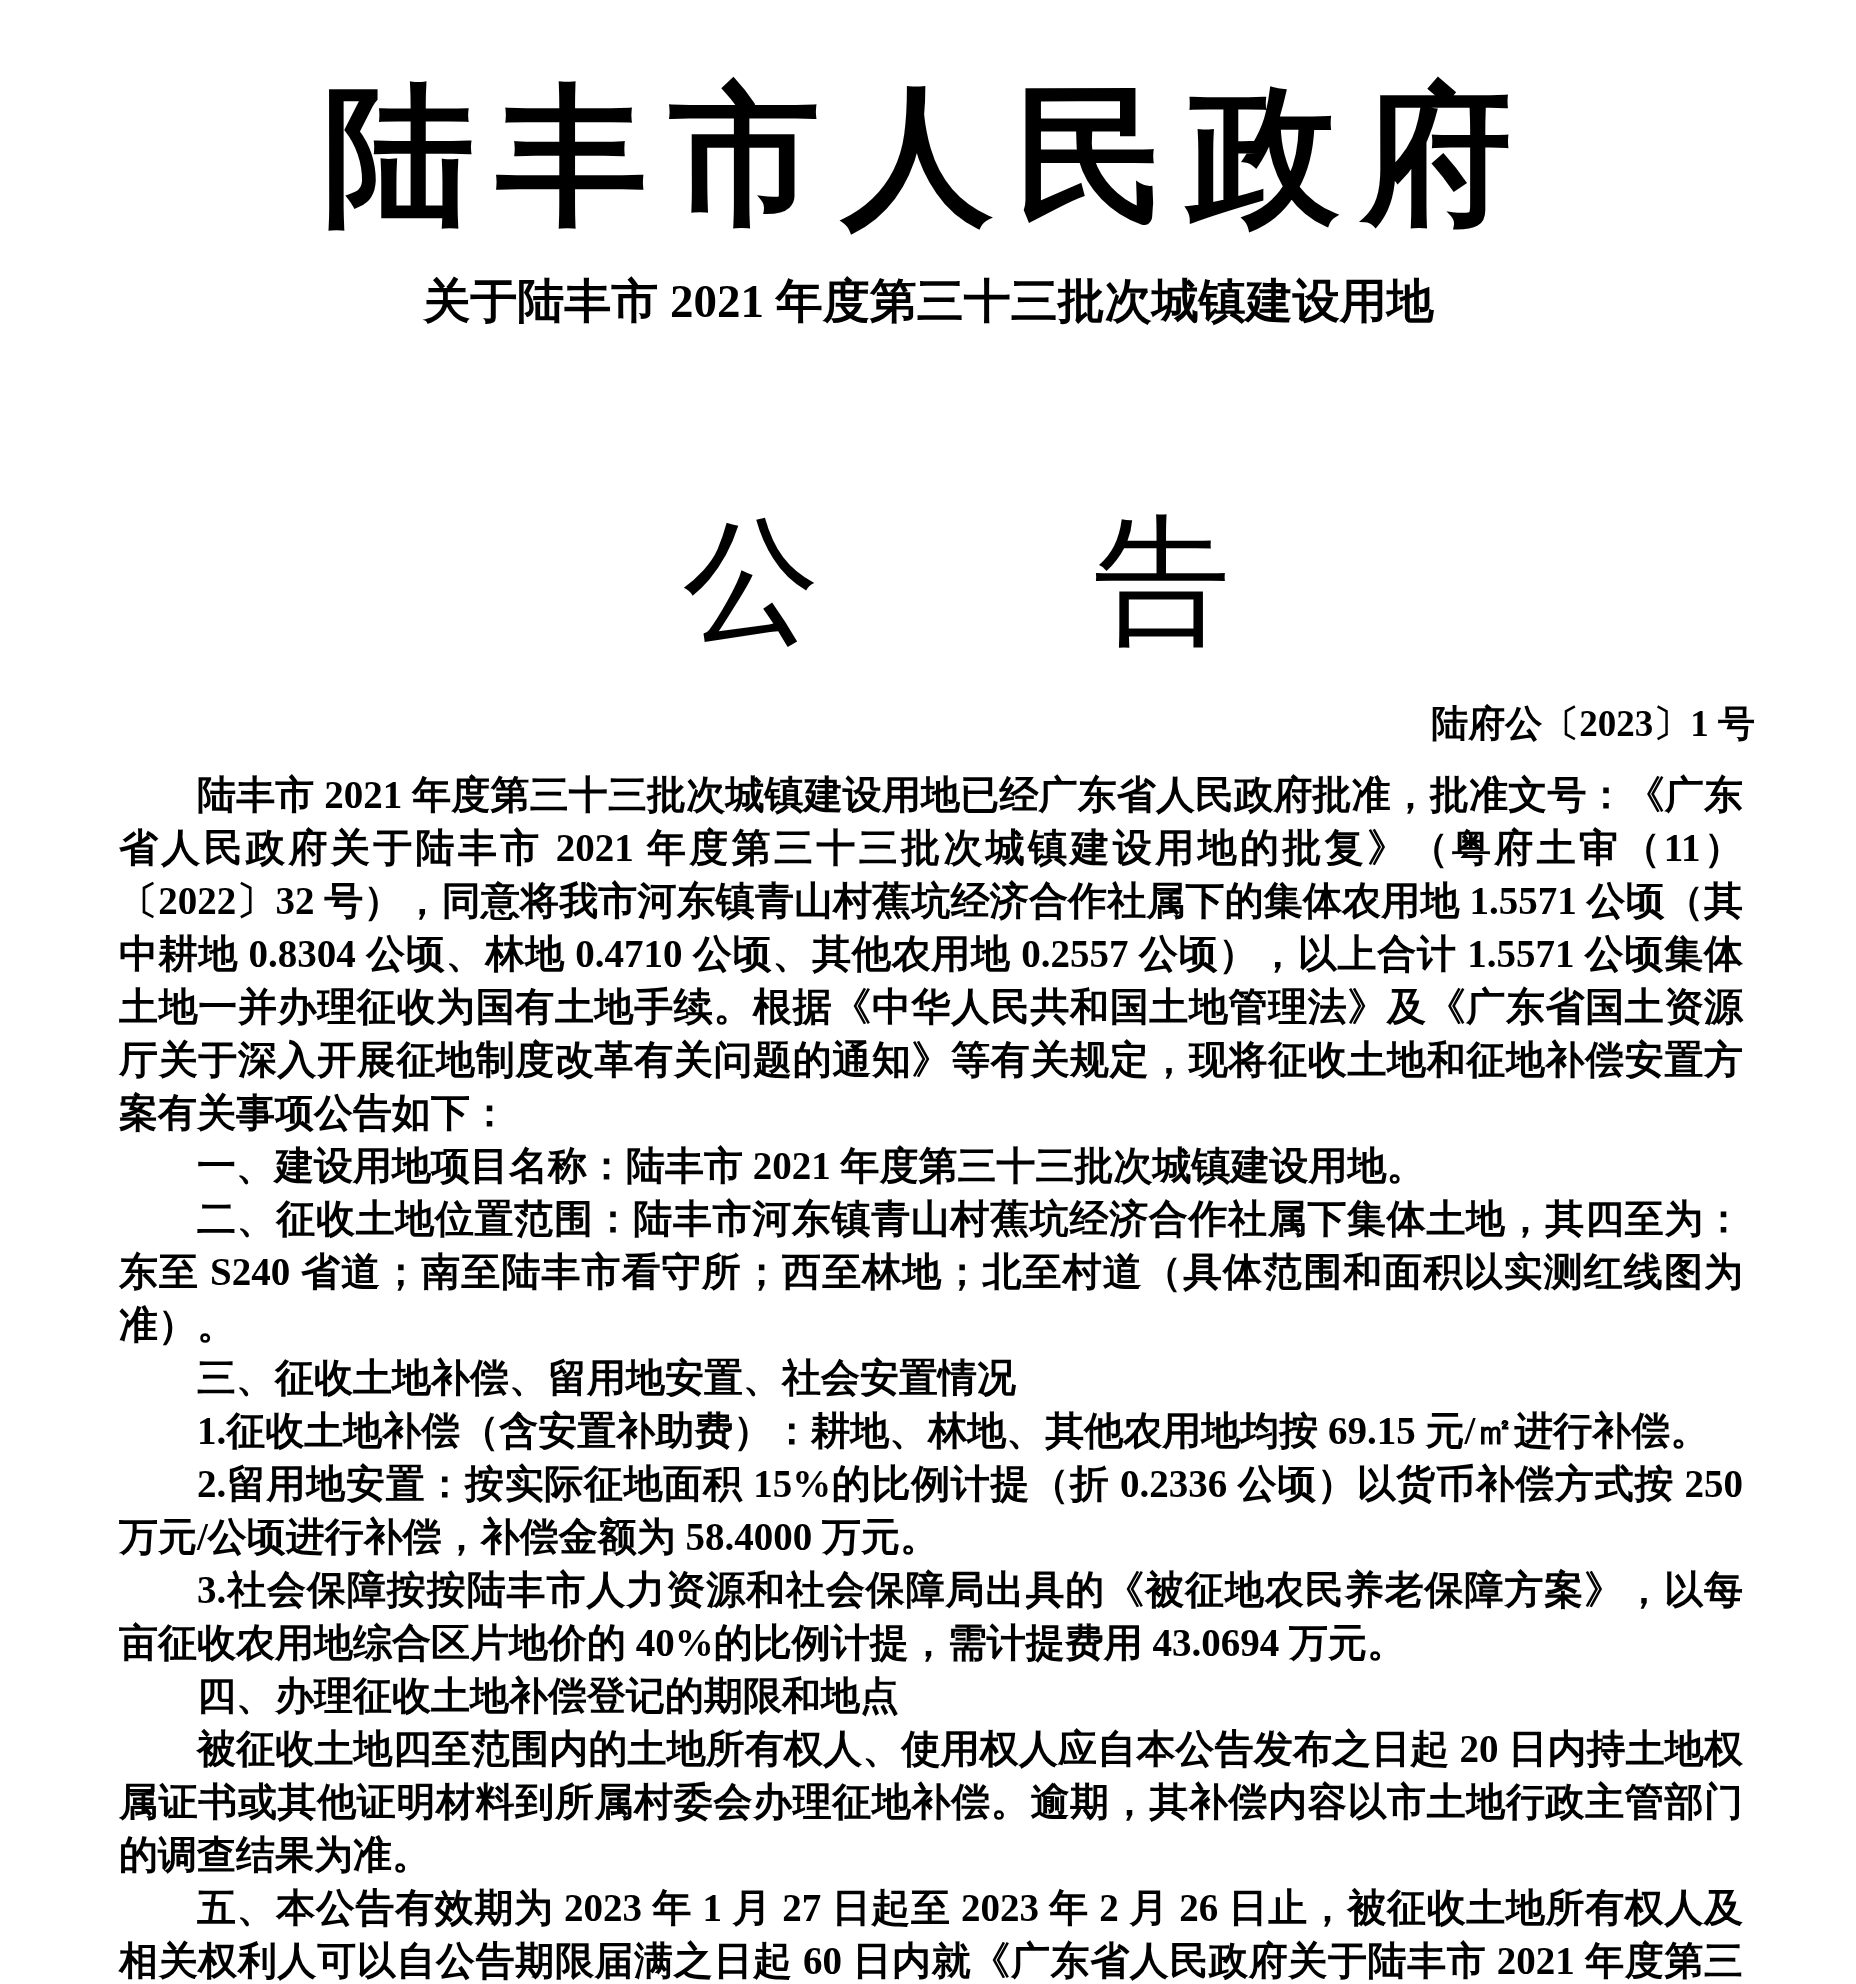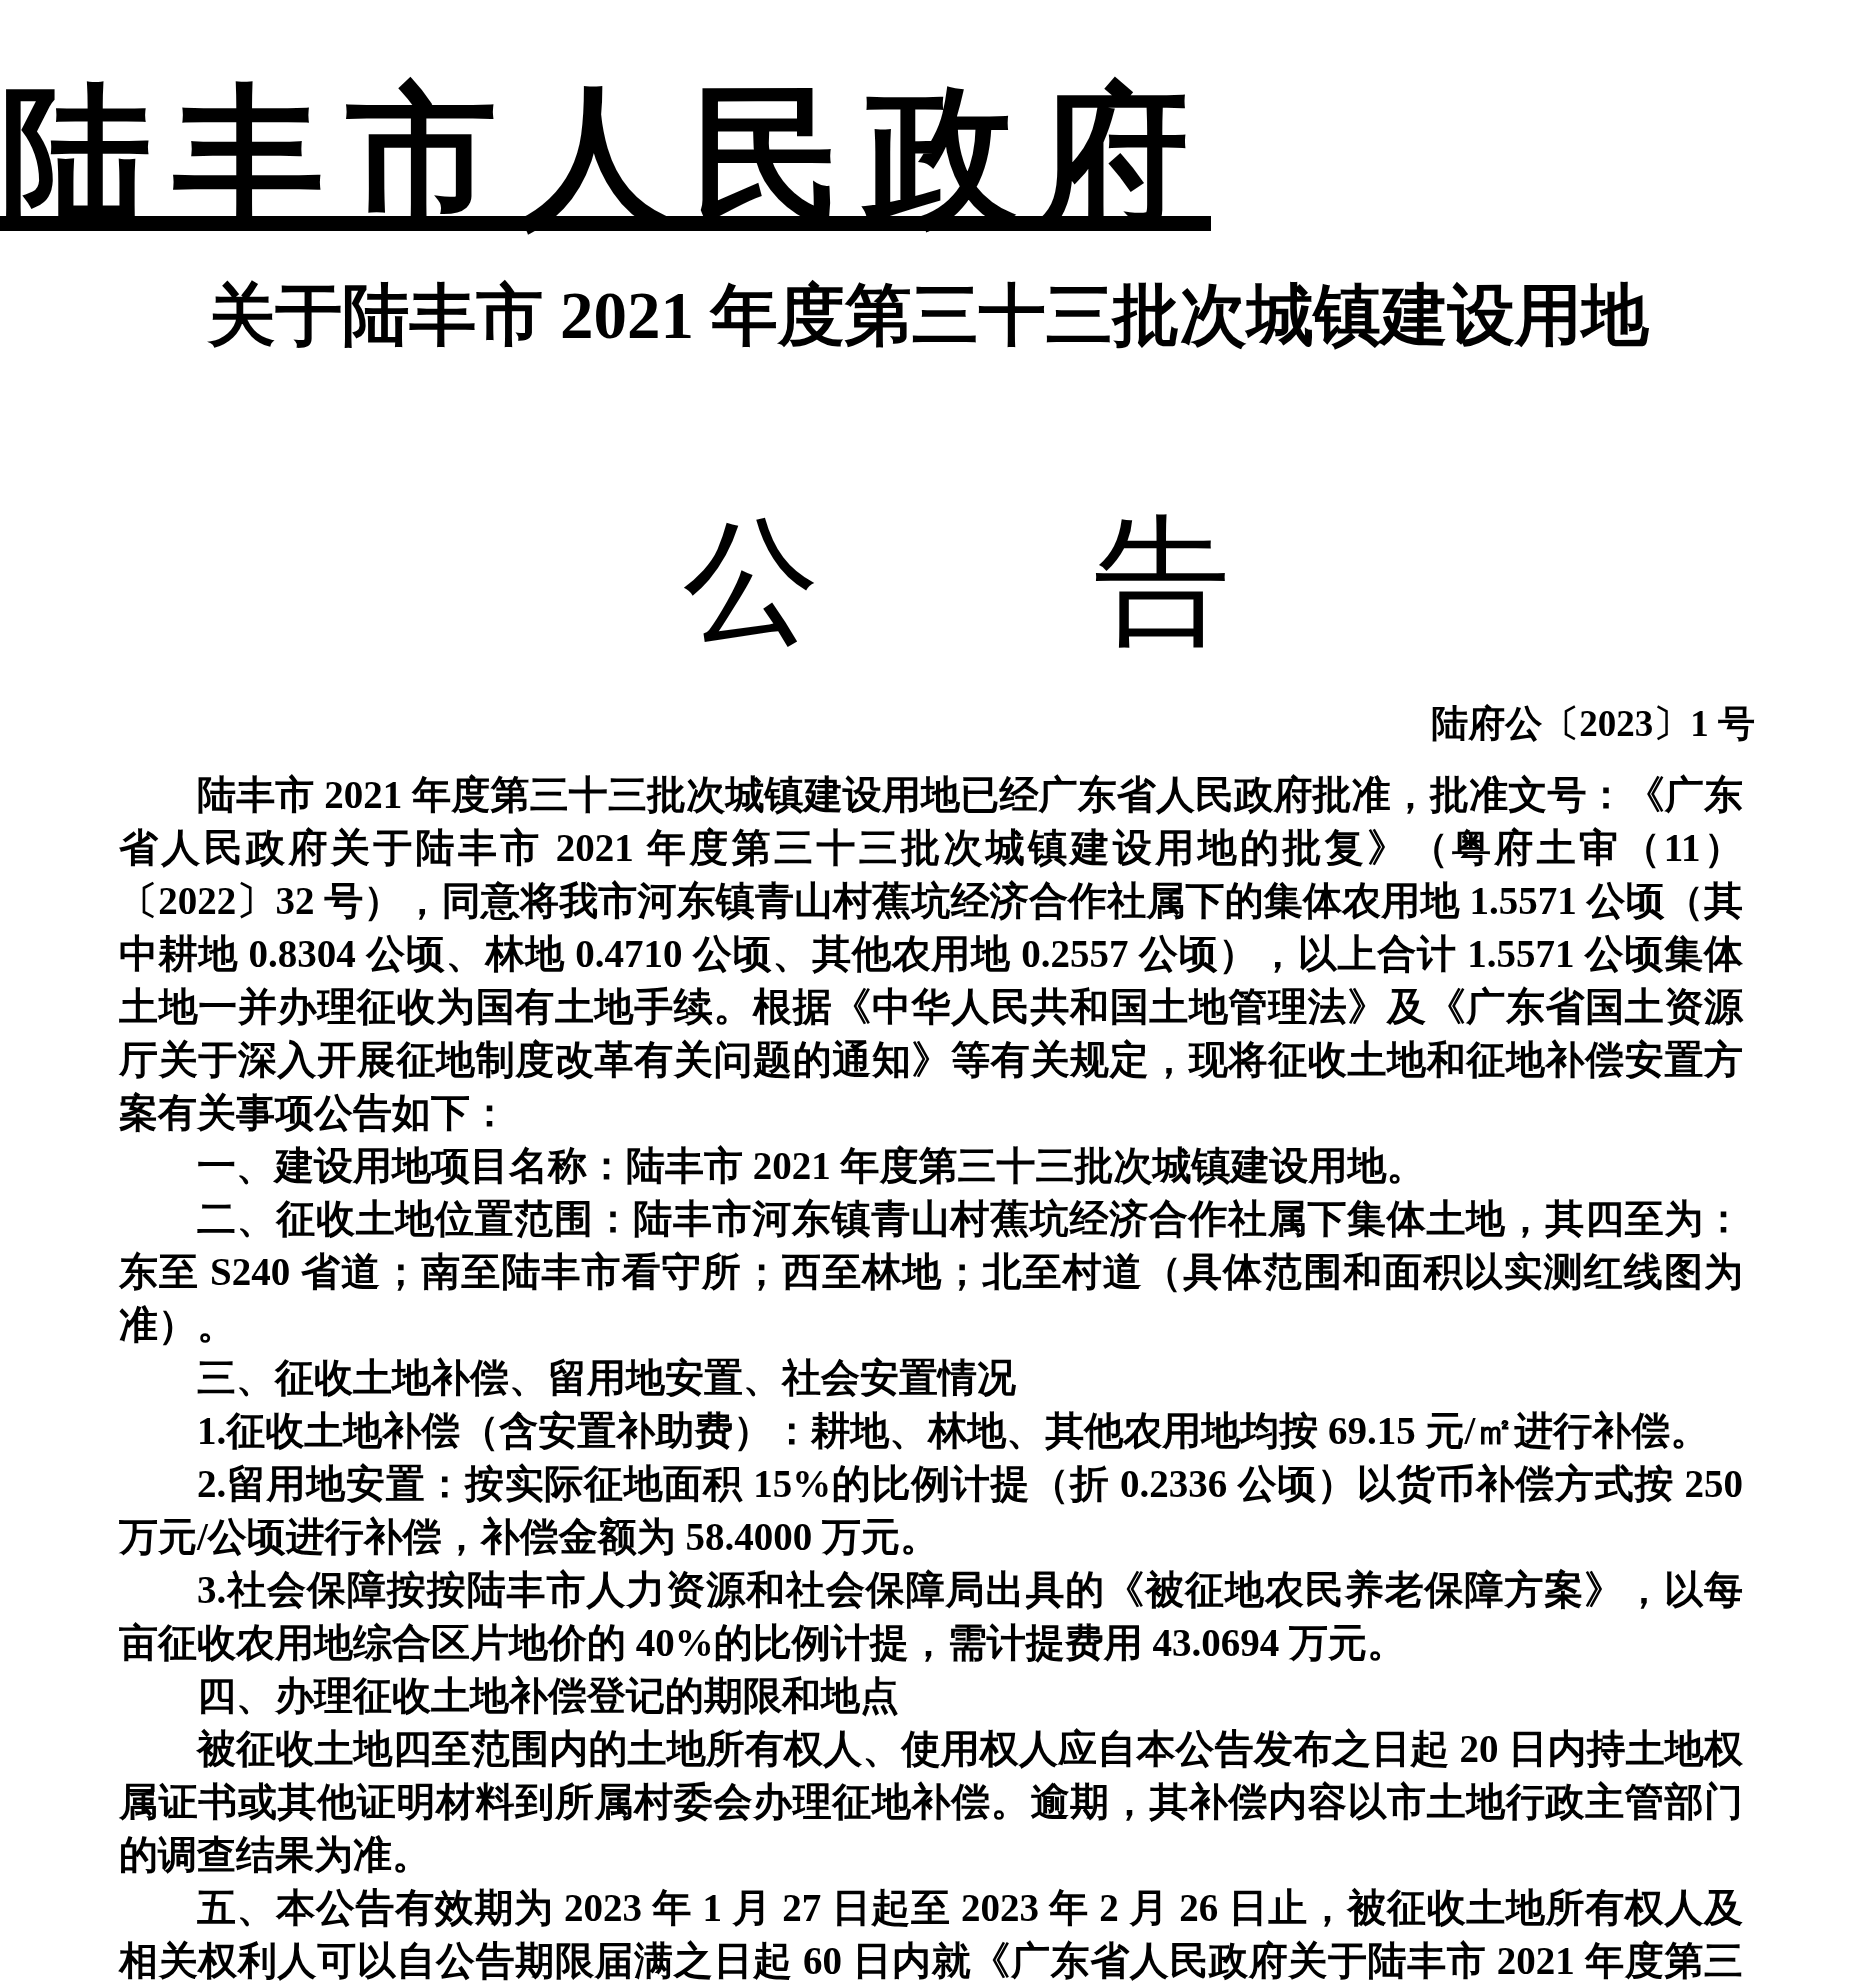--- a/index.html
+++ b/index.html
@@ -2,23 +2,23 @@
 <html style="font-size:6.4px"><head>
 <meta charset="utf-8">
 <style>
   html,body{margin:0;padding:0;background:#ffffff;}
   *{box-sizing:border-box;}
   .page{
     position:relative;width:1857px;height:2629px;background:#ffffff;
     font-family:"Liberation Serif","DejaVu Serif",serif;color:#000;overflow:hidden;
   }
   
-  .main-title{position:absolute;top:56px;left:0;width:100%;
-    font-size:151px;font-weight:700;letter-spacing:22px;white-space:nowrap;text-decoration:underline;}
-  .subtitle{position:absolute;left:0;width:100%;text-align:center;font-weight:700;font-size:67px;white-space:nowrap;}
+  .main-title{position:absolute;top:56px;left:0;width:100%;text-align:center;
+    font-size:151px;font-weight:700;letter-spacing:22px;white-space:nowrap;}
+  .subtitle{position:absolute;left:0;width:100%;text-align:center;font-weight:700;font-size:47px;white-space:nowrap;}
   .subtitle.l1{top:270px;}
   .subtitle.l2{top:371px;}
   .notice-title{position:absolute;top:490px;left:0;width:100%;text-align:center;
     font-size:137px;font-weight:400;margin-left:28px;}
   .doc-number{position:absolute;top:699px;right:102px;font-size:37px;font-weight:700;}
   
   .main-body{position:absolute;top:768px;left:119px;width:1624px;
     font-size:39px;line-height:53px;font-weight:600;text-align:justify;}
   .main-body p{margin:0;text-indent:2em;}
 </style>

